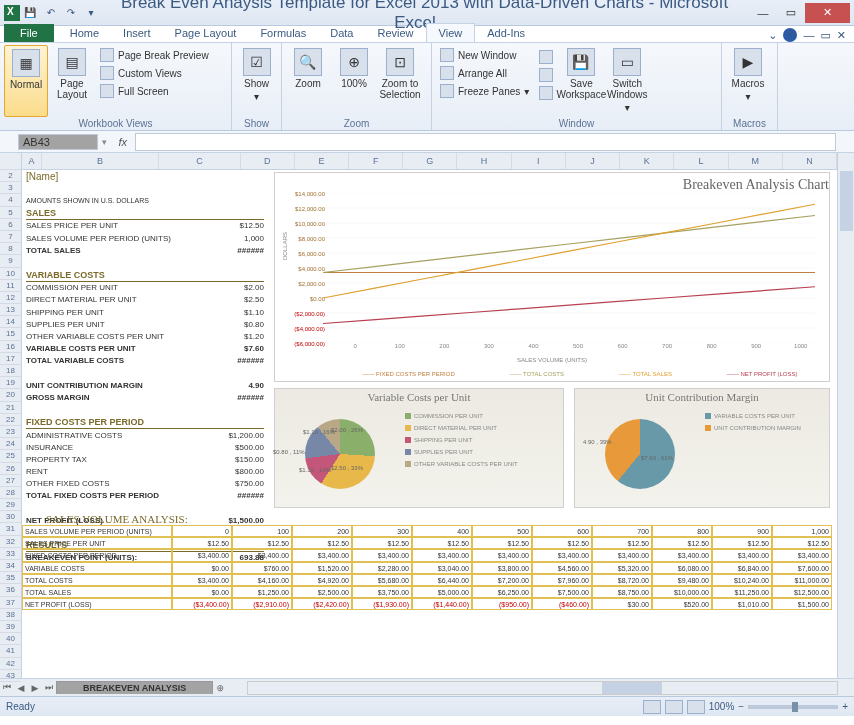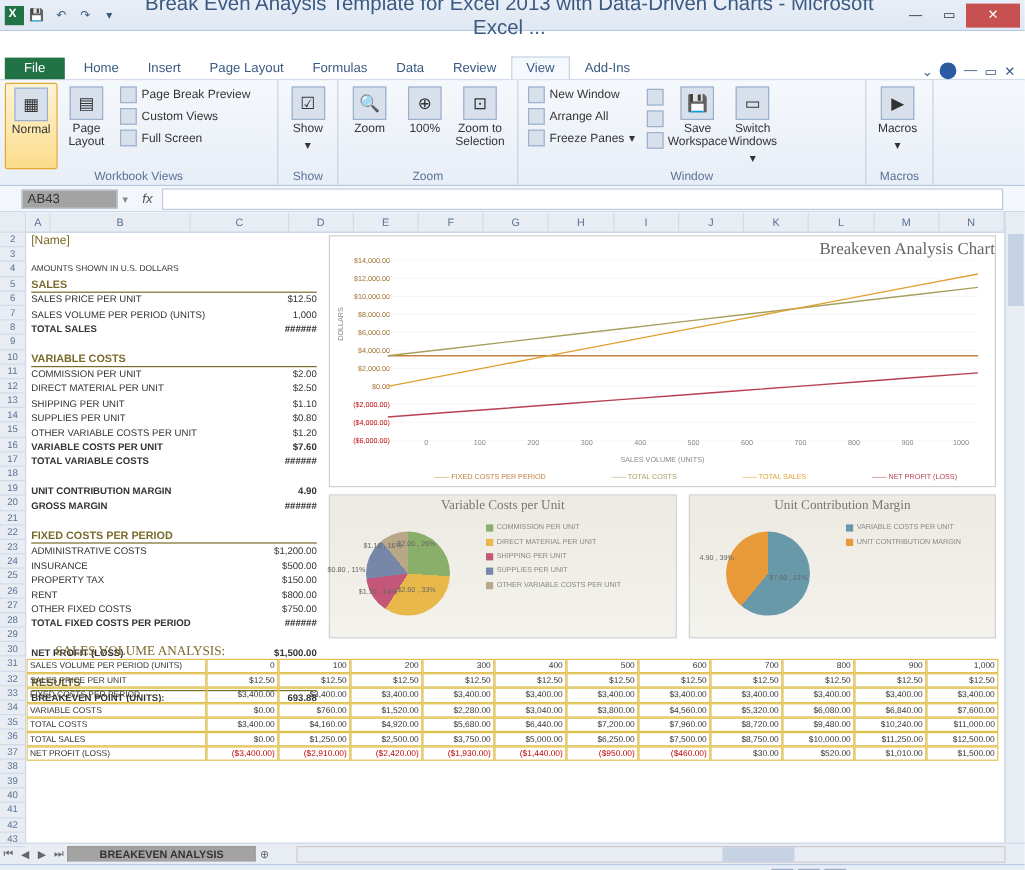--- a/index.html
+++ b/index.html
@@ -10,21 +10,21 @@
 .titlebar .qat { display: flex; gap: 2px; align-items: center; }
 .titlebar .qat .xl-icon { width: 16px; height: 16px; background: #217346; position: relative; }
 .titlebar .qat .xl-icon::after { content: "X"; color: #fff; font-size: 10px; font-weight: bold; position: absolute; left: 3px; top: 1px; }
 .titlebar .qat-btn { width: 18px; height: 18px; display: flex; align-items: center; justify-content: center; font-size: 10px; color: #3b5a82; }
 .titlebar .title { flex: 1; text-align: center; font-size: 17px; color: #3b5a82; }
 .titlebar .winbtns { display: flex; gap: 0; }
 .titlebar .winbtn { width: 28px; height: 20px; display: flex; align-items: center; justify-content: center; font-size: 11px; }
 .titlebar .winbtn.close { background: #c75050; color: #fff; width: 45px; }
 
 
-.ribbon-tabs { height: 41px; background: #fff; display: flex; align-items: flex-end; padding-left: 4px; border-bottom: 1px solid #c5d2e4; }
+.ribbon-tabs { height: 17px; background: #fff; display: flex; align-items: flex-end; padding-left: 4px; border-bottom: 1px solid #c5d2e4; }
 .ribbon-tab { padding: 3px 12px 3px; font-size: 11px; color: #3b5a82; cursor: pointer; }
 .ribbon-tab.file { background: #217346; color: #fff; padding: 3px 16px; margin-right: 4px; }
 .ribbon-tab.active { background: #f5f8fc; border: 1px solid #c5d2e4; border-bottom: none; }
 .ribbon-right { margin-left: auto; display: flex; gap: 6px; padding-right: 8px; align-items: center; }
 .ribbon-right span { font-size: 11px; color: #3b5a82; }
 .help-icon { width: 14px; height: 14px; background: #2a5ba8; border-radius: 50%; color: #fff; display: flex; align-items: center; justify-content: center; font-size: 9px; font-weight: bold; }
 
 
 .ribbon { height: 88px; background: linear-gradient(#f5f8fc,#e8eef7); border-bottom: 1px solid #b8c8de; display: flex; }
 .rgroup { border-right: 1px solid #c5d2e4; padding: 2px 4px; display: flex; flex-direction: column; position: relative; }

